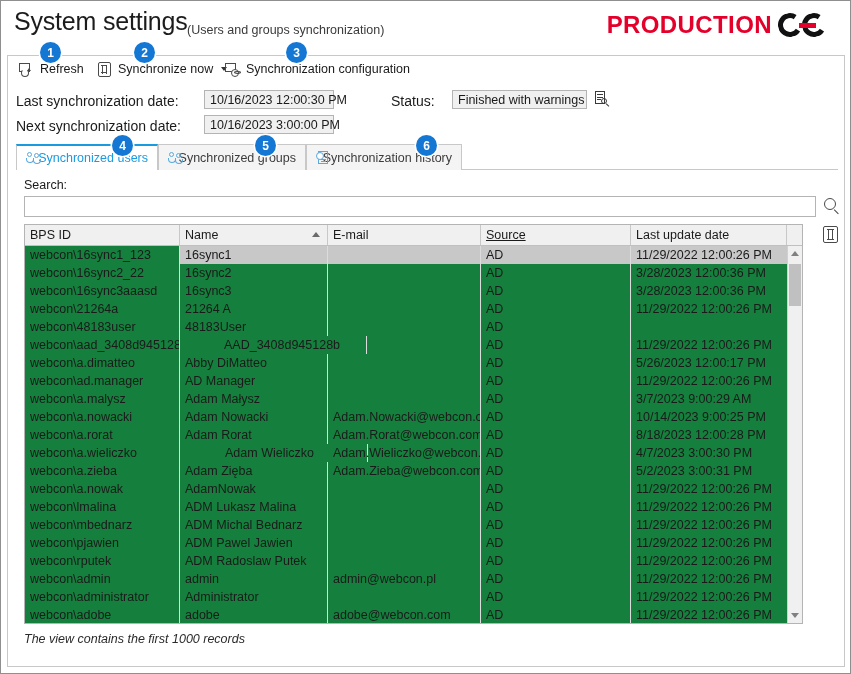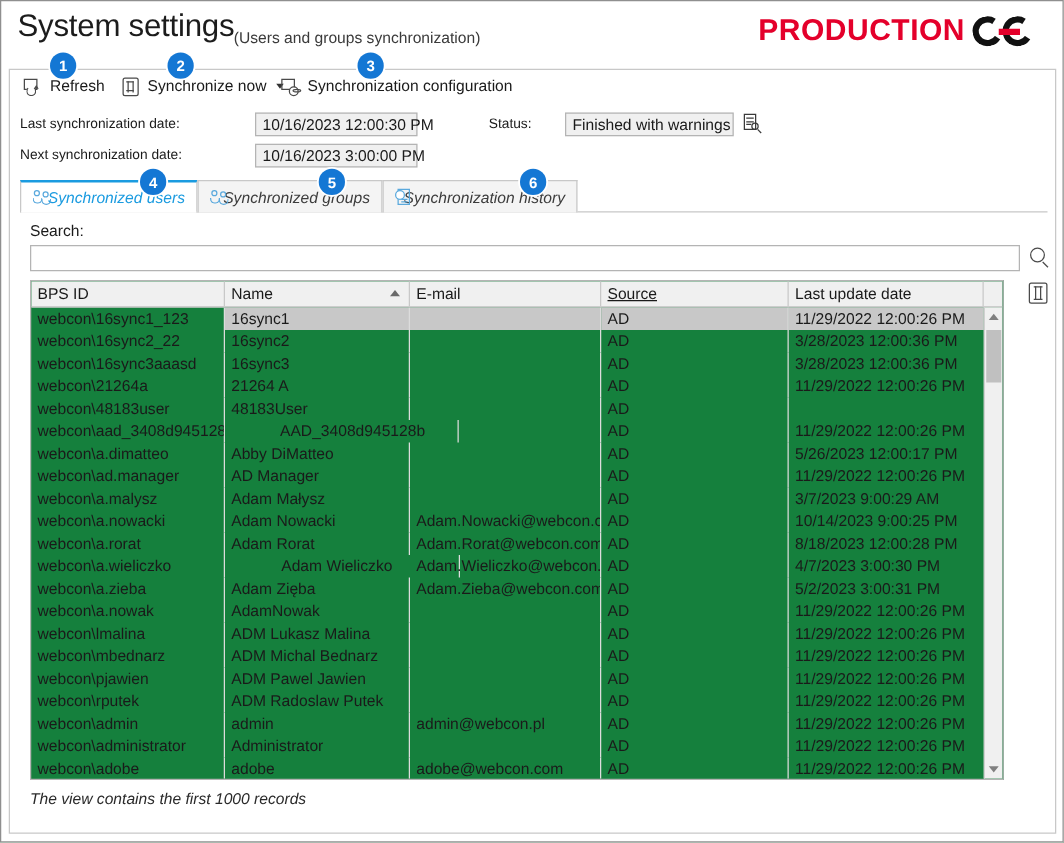--- a/index.html
+++ b/index.html
@@ -87,38 +87,38 @@
     border-left:1.3px solid #4a4a4a;border-right:1.3px solid #4a4a4a;box-sizing:border-box;}
   .ic-sync .l1{position:absolute;left:5px;top:4px;width:6px;height:1.3px;background:#4a4a4a;}
   .ic-sync .l2{position:absolute;left:5px;top:11.5px;width:6px;height:1.3px;background:#4a4a4a;}
 
   
   .ic-cfg .b{position:absolute;left:1px;top:2px;width:11px;height:9px;border:1.3px solid #4a4a4a;box-sizing:border-box;}
   .ic-cfg .g{position:absolute;left:7px;top:8px;width:8px;height:8px;border:1.4px solid #4a4a4a;border-radius:50%;box-sizing:border-box;background:#fff;}
   .ic-cfg .gc{position:absolute;left:9.6px;top:10.6px;width:2.8px;height:2.8px;border:1px solid #4a4a4a;border-radius:50%;box-sizing:border-box;}
 
   
-  .flabel{position:absolute;font-size:11px;color:#1a1a1a;white-space:nowrap;}
+  .flabel{position:absolute;font-size:14px;color:#1a1a1a;white-space:nowrap;}
   .fbox{
     position:absolute;height:19px;box-sizing:border-box;
     border:1px solid #b4b4b4;background:#f0f0f0;
     font-size:12.5px;color:#1a1a1a;
     display:flex;align-items:center;padding-left:5px;
     white-space:nowrap;
   }
   .ic-doc{position:absolute;width:17px;height:17px;cursor:pointer;}
   .ic-doc .p{position:absolute;left:2px;top:1px;width:10px;height:13px;border:1.3px solid #3a3a3a;box-sizing:border-box;background:#fff;}
   .ic-doc .r1{position:absolute;left:4px;top:4px;width:6px;height:1.2px;background:#3a3a3a;}
   .ic-doc .r2{position:absolute;left:4px;top:6.6px;width:6px;height:1.2px;background:#3a3a3a;}
   .ic-doc .r3{position:absolute;left:4px;top:9.2px;width:4px;height:1.2px;background:#3a3a3a;}
   .ic-doc .m{position:absolute;left:8px;top:8px;width:6px;height:6px;border:1.3px solid #3a3a3a;border-radius:50%;box-sizing:border-box;background:transparent;}
   .ic-doc .h{position:absolute;left:13px;top:13px;width:4px;height:1.3px;background:#3a3a3a;transform:rotate(45deg);transform-origin:left center;}
 
   
-  .tabstrip{position:absolute;left:8px;top:88px;width:822px;height:26px;font-style:italic;}
+  .tabstrip{position:absolute;left:8px;top:88px;width:822px;height:26px;}
   .tab{
     position:absolute;top:0;height:26px;box-sizing:border-box;
     display:flex;align-items:center;gap:5px;
     padding:0 9px;cursor:pointer;white-space:nowrap;
     font-size:12.5px;
     background:#f4f4f4;border:1px solid #c8c8c8;border-bottom:none;
     color:#3c3c3c;
   }
   .tab.active{
     background:#ffffff;color:#1a9be0;

